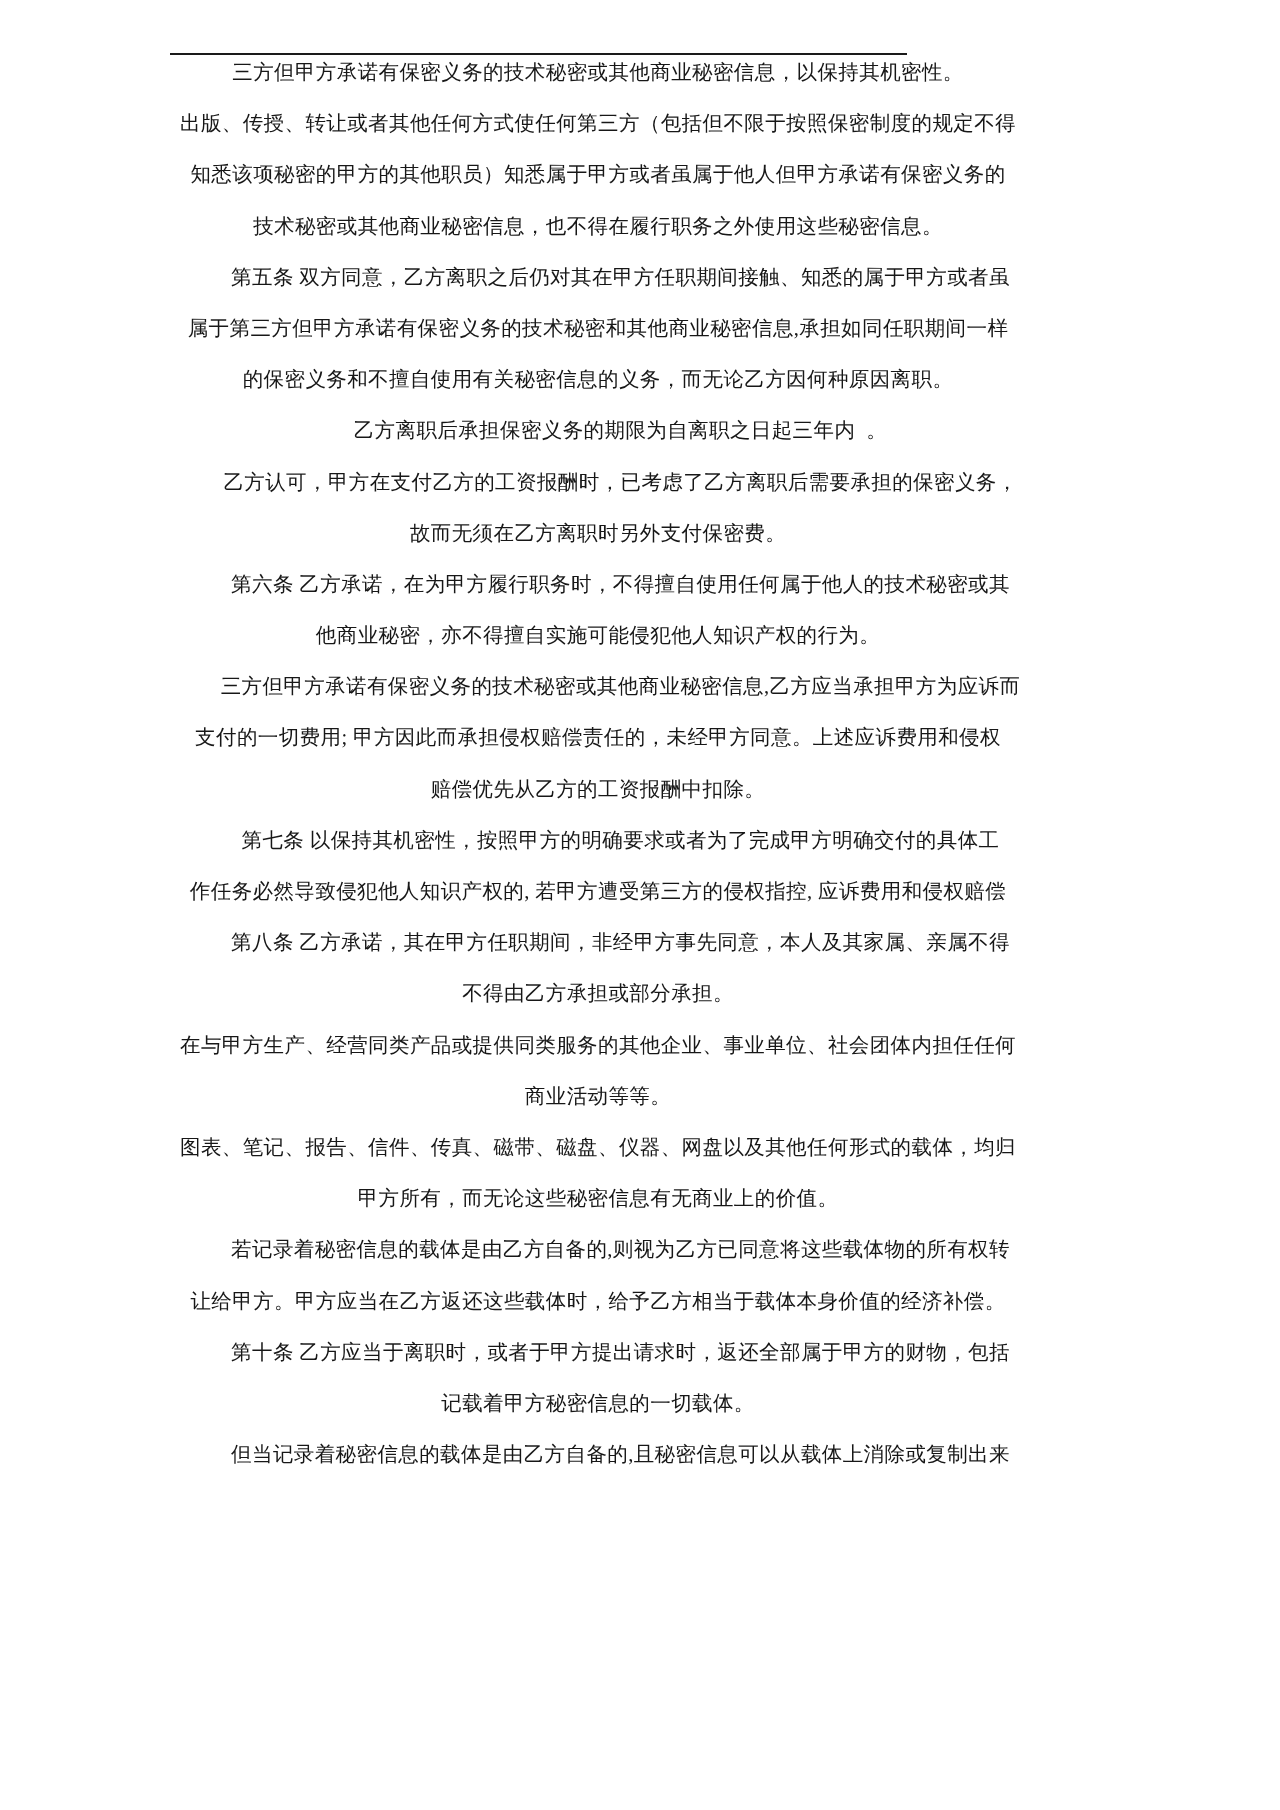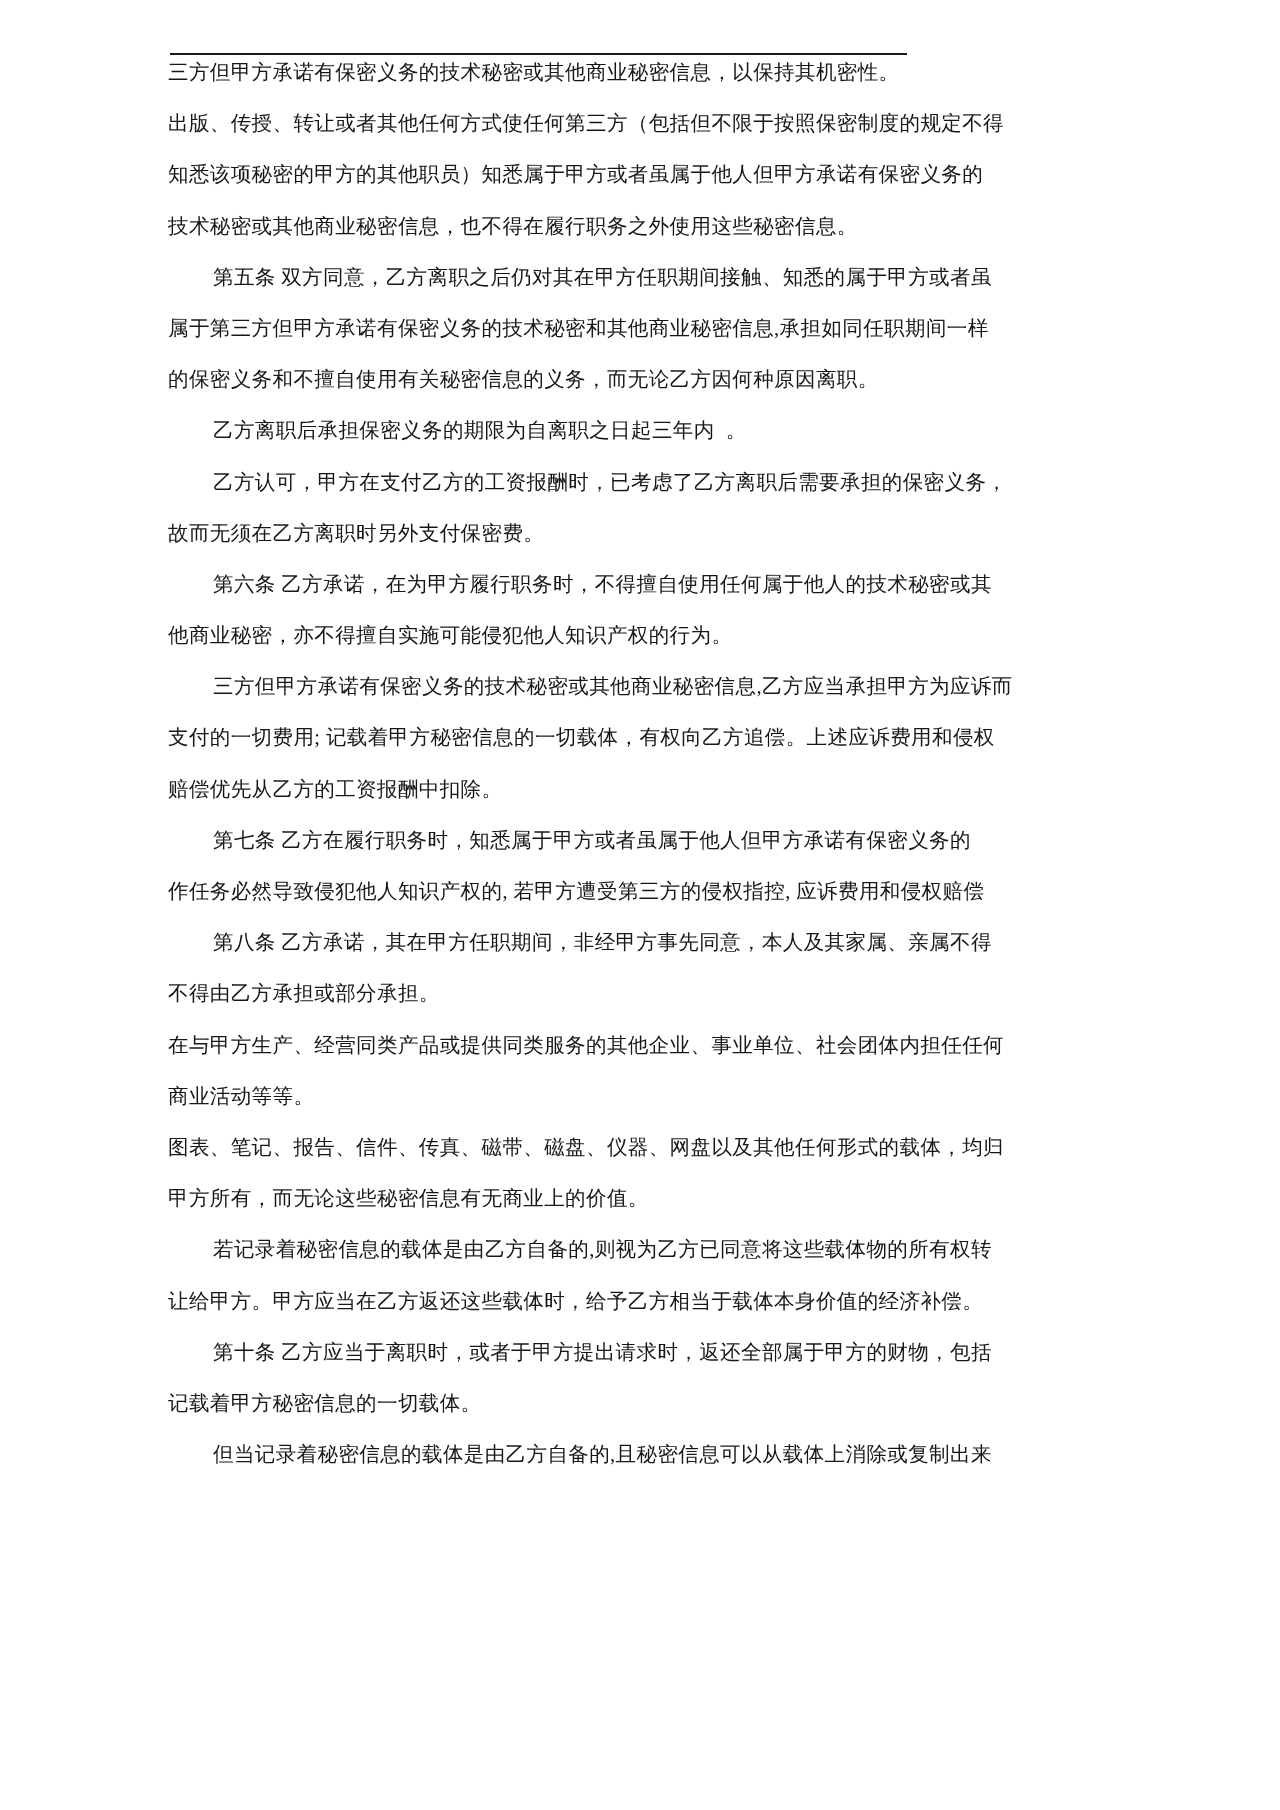--- a/index.html
+++ b/index.html
@@ -7,20 +7,21 @@
     padding: 0;
     background: #ffffff;
   }
   .page {
     position: relative;
     width: 1176px;
     height: 1810px;
     background: #ffffff;
     overflow: hidden;
     font-family: "Liberation Serif", "DejaVu Serif", serif;
+    text-align: center;
   }
   .header-rule {
     position: absolute;
     top: 53px;
     left: 170px;
     width: 737px;
     height: 2px;
     background: #1a1a1a;
   }
   .doc-body {
@@ -54,23 +55,23 @@
     <div class="line">技术秘密或其他商业秘密信息，也不得在履行职务之外使用这些秘密信息。</div>
     <div class="line indent">第五条 双方同意，乙方离职之后仍对其在甲方任职期间接触、知悉的属于甲方或者虽</div>
     <div class="line">属于第三方但甲方承诺有保密义务的技术秘密和其他商业秘密信息,承担如同任职期间一样</div>
     <div class="line">的保密义务和不擅自使用有关秘密信息的义务，而无论乙方因何种原因离职。</div>
     <div class="line indent">乙方离职后承担保密义务的期限为自离职之日起三年内  。</div>
     <div class="line indent">乙方认可，甲方在支付乙方的工资报酬时，已考虑了乙方离职后需要承担的保密义务，</div>
     <div class="line">故而无须在乙方离职时另外支付保密费。</div>
     <div class="line indent">第六条 乙方承诺，在为甲方履行职务时，不得擅自使用任何属于他人的技术秘密或其</div>
     <div class="line">他商业秘密，亦不得擅自实施可能侵犯他人知识产权的行为。</div>
     <div class="line indent">三方但甲方承诺有保密义务的技术秘密或其他商业秘密信息,乙方应当承担甲方为应诉而</div>
-    <div class="line">支付的一切费用; 记载着甲方秘密信息的一切载体，有权向乙方追偿。上述应诉费用和侵权</div>
+    <div class="line">支付的一切费用; 甲方因此而承担侵权赔偿责任的，未经甲方同意。上述应诉费用和侵权</div>
     <div class="line">赔偿优先从乙方的工资报酬中扣除。</div>
-    <div class="line indent">第七条 乙方在履行职务时，知悉属于甲方或者虽属于他人但甲方承诺有保密义务的</div>
+    <div class="line indent">第七条 以保持其机密性，按照甲方的明确要求或者为了完成甲方明确交付的具体工</div>
     <div class="line">作任务必然导致侵犯他人知识产权的, 若甲方遭受第三方的侵权指控, 应诉费用和侵权赔偿</div>
     <div class="line indent">第八条 乙方承诺，其在甲方任职期间，非经甲方事先同意，本人及其家属、亲属不得</div>
     <div class="line">不得由乙方承担或部分承担。</div>
     <div class="line">在与甲方生产、经营同类产品或提供同类服务的其他企业、事业单位、社会团体内担任任何</div>
     <div class="line">商业活动等等。</div>
     <div class="line">图表、笔记、报告、信件、传真、磁带、磁盘、仪器、网盘以及其他任何形式的载体，均归</div>
     <div class="line">甲方所有，而无论这些秘密信息有无商业上的价值。</div>
     <div class="line indent">若记录着秘密信息的载体是由乙方自备的,则视为乙方已同意将这些载体物的所有权转</div>
     <div class="line">让给甲方。甲方应当在乙方返还这些载体时，给予乙方相当于载体本身价值的经济补偿。</div>
     <div class="line indent">第十条 乙方应当于离职时，或者于甲方提出请求时，返还全部属于甲方的财物，包括</div>

